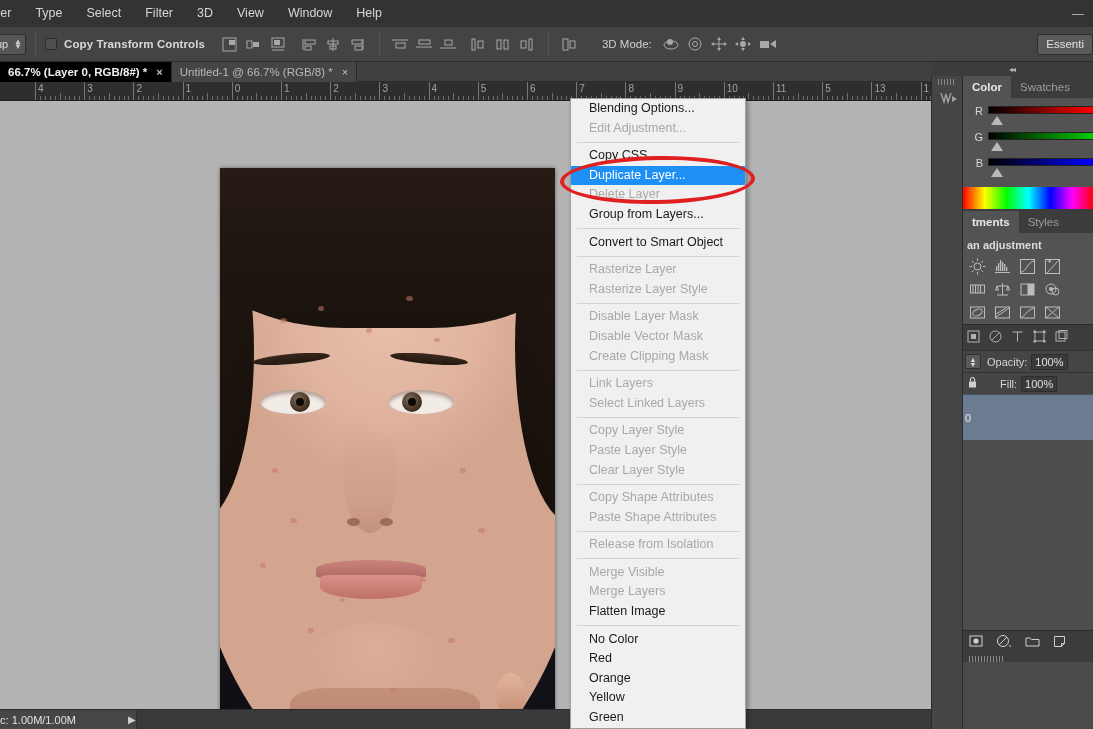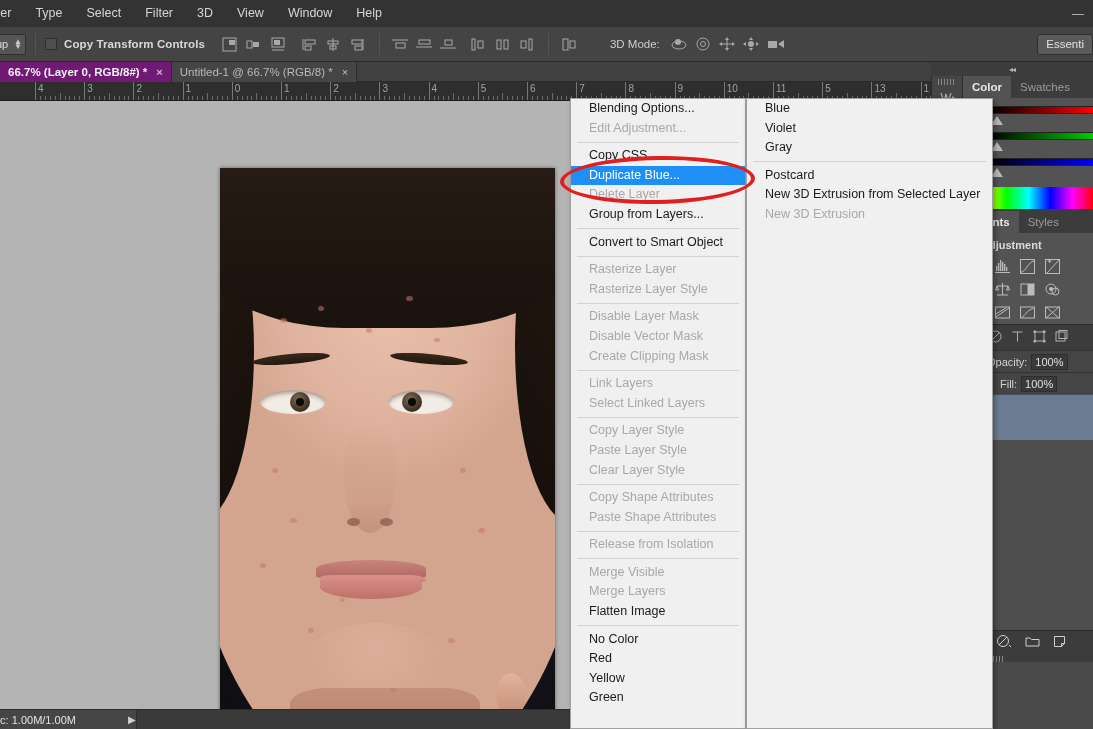--- a/index.html
+++ b/index.html
@@ -47,39 +47,39 @@
     width:12px; height:12px; background:#4f4f4f;
     border:1px solid #2e2e2e; border-radius:1px; margin-right:7px;
   }
   .opt-label { font-size:11.5px; color:#d9d9d9; font-weight:bold; letter-spacing:.1px;}
   .alignicons { display:flex; align-items:center; gap:0px; }
   .ai {
     width:24px; height:24px; display:flex; align-items:center; justify-content:center;
     opacity:.72;
   }
   .ai svg { display:block; }
-  .mode3d { font-size:11.5px; color:#cfcfcf; margin-left:12px; margin-right:8px;}
+  .mode3d { font-size:11.5px; color:#cfcfcf; margin-left:4px; margin-right:8px;}
   .ess {
     position:absolute; right:0px; top:7px;
     background:#5a5a5a; border:1px solid #2e2e2e; border-radius:3px;
     height:21px; line-height:19px; padding:0 8px; color:#e2e2e2; font-size:11.5px;
     overflow:hidden; white-space:nowrap;
   }
 
   
   .doctabs {
     position:absolute; top:62px; left:0; width:1093px; height:20px;
     background:#404040; display:flex; align-items:stretch;
     border-bottom:1px solid #2b2b2b;
   }
   .tab {
     display:flex; align-items:center; padding:0 8px; height:20px;
     font-size:11.5px; white-space:nowrap; border-right:1px solid #2b2b2b;
   }
-  .tab.active { background:#701a75; color:#f0f0f0; font-weight:bold; }
+  .tab.active { background:#000000; color:#f0f0f0; font-weight:bold; }
   .tab.inactive { background:#454545; color:#b9b9b9; }
   .tab .x { margin-left:9px; font-size:11px; color:#c0c0c0; }
 
   
   .ruler {
     position:absolute; top:82px; left:0; width:931px; height:19px;
     background:#2e2e2e; border-bottom:1px solid #1f1f1f; overflow:hidden;
   }
   .rtick { position:absolute; bottom:0; width:1px; background:#6b6b6b; }
   .rnum { position:absolute; top:1px; font-size:10px; color:#9aa4ae; font-family:"Liberation Sans", sans-serif;}
@@ -895,21 +895,21 @@
       <div class="grip-h"></div>
       <div class="empty-panel"></div>
     </div>
   </div>
 
   <div class="ctxmenu col1" id="ctx1">
       <div class="mrow">Blending Options...</div>
       <div class="mrow dis">Edit Adjustment...</div>
       <div class="msep"></div>
       <div class="mrow">Copy CSS</div>
-      <div class="mrow sel">Duplicate Blue...</div>
+      <div class="mrow sel">Duplicate Layer...</div>
       <div class="mrow dis">Delete Layer</div>
       <div class="mrow">Group from Layers...</div>
       <div class="msep"></div>
       <div class="mrow">Convert to Smart Object</div>
       <div class="msep"></div>
       <div class="mrow dis">Rasterize Layer</div>
       <div class="mrow dis">Rasterize Layer Style</div>
       <div class="msep"></div>
       <div class="mrow dis">Disable Layer Mask</div>
       <div class="mrow dis">Disable Vector Mask</div>
@@ -926,29 +926,21 @@
       <div class="mrow dis">Paste Shape Attributes</div>
       <div class="msep"></div>
       <div class="mrow dis">Release from Isolation</div>
       <div class="msep"></div>
       <div class="mrow dis">Merge Visible</div>
       <div class="mrow dis">Merge Layers</div>
       <div class="mrow">Flatten Image</div>
       <div class="msep"></div>
       <div class="mrow">No Color</div>
       <div class="mrow">Red</div>
+      <div class="mrow">Orange</div>
       <div class="mrow">Yellow</div>
       <div class="mrow">Green</div>
     </div>
 
-  <div class="ctxmenu col2" id="ctx2">
-      <div class="mrow">Blue</div>
-      <div class="mrow">Violet</div>
-      <div class="mrow">Gray</div>
-      <div class="msep"></div>
-      <div class="mrow">Postcard</div>
-      <div class="mrow">New 3D Extrusion from Selected Layer</div>
-      <div class="mrow dis">New 3D Extrusion</div>
-    </div>
 
   <div class="ellipse"></div>
 
 </div>
 
 </body></html>

